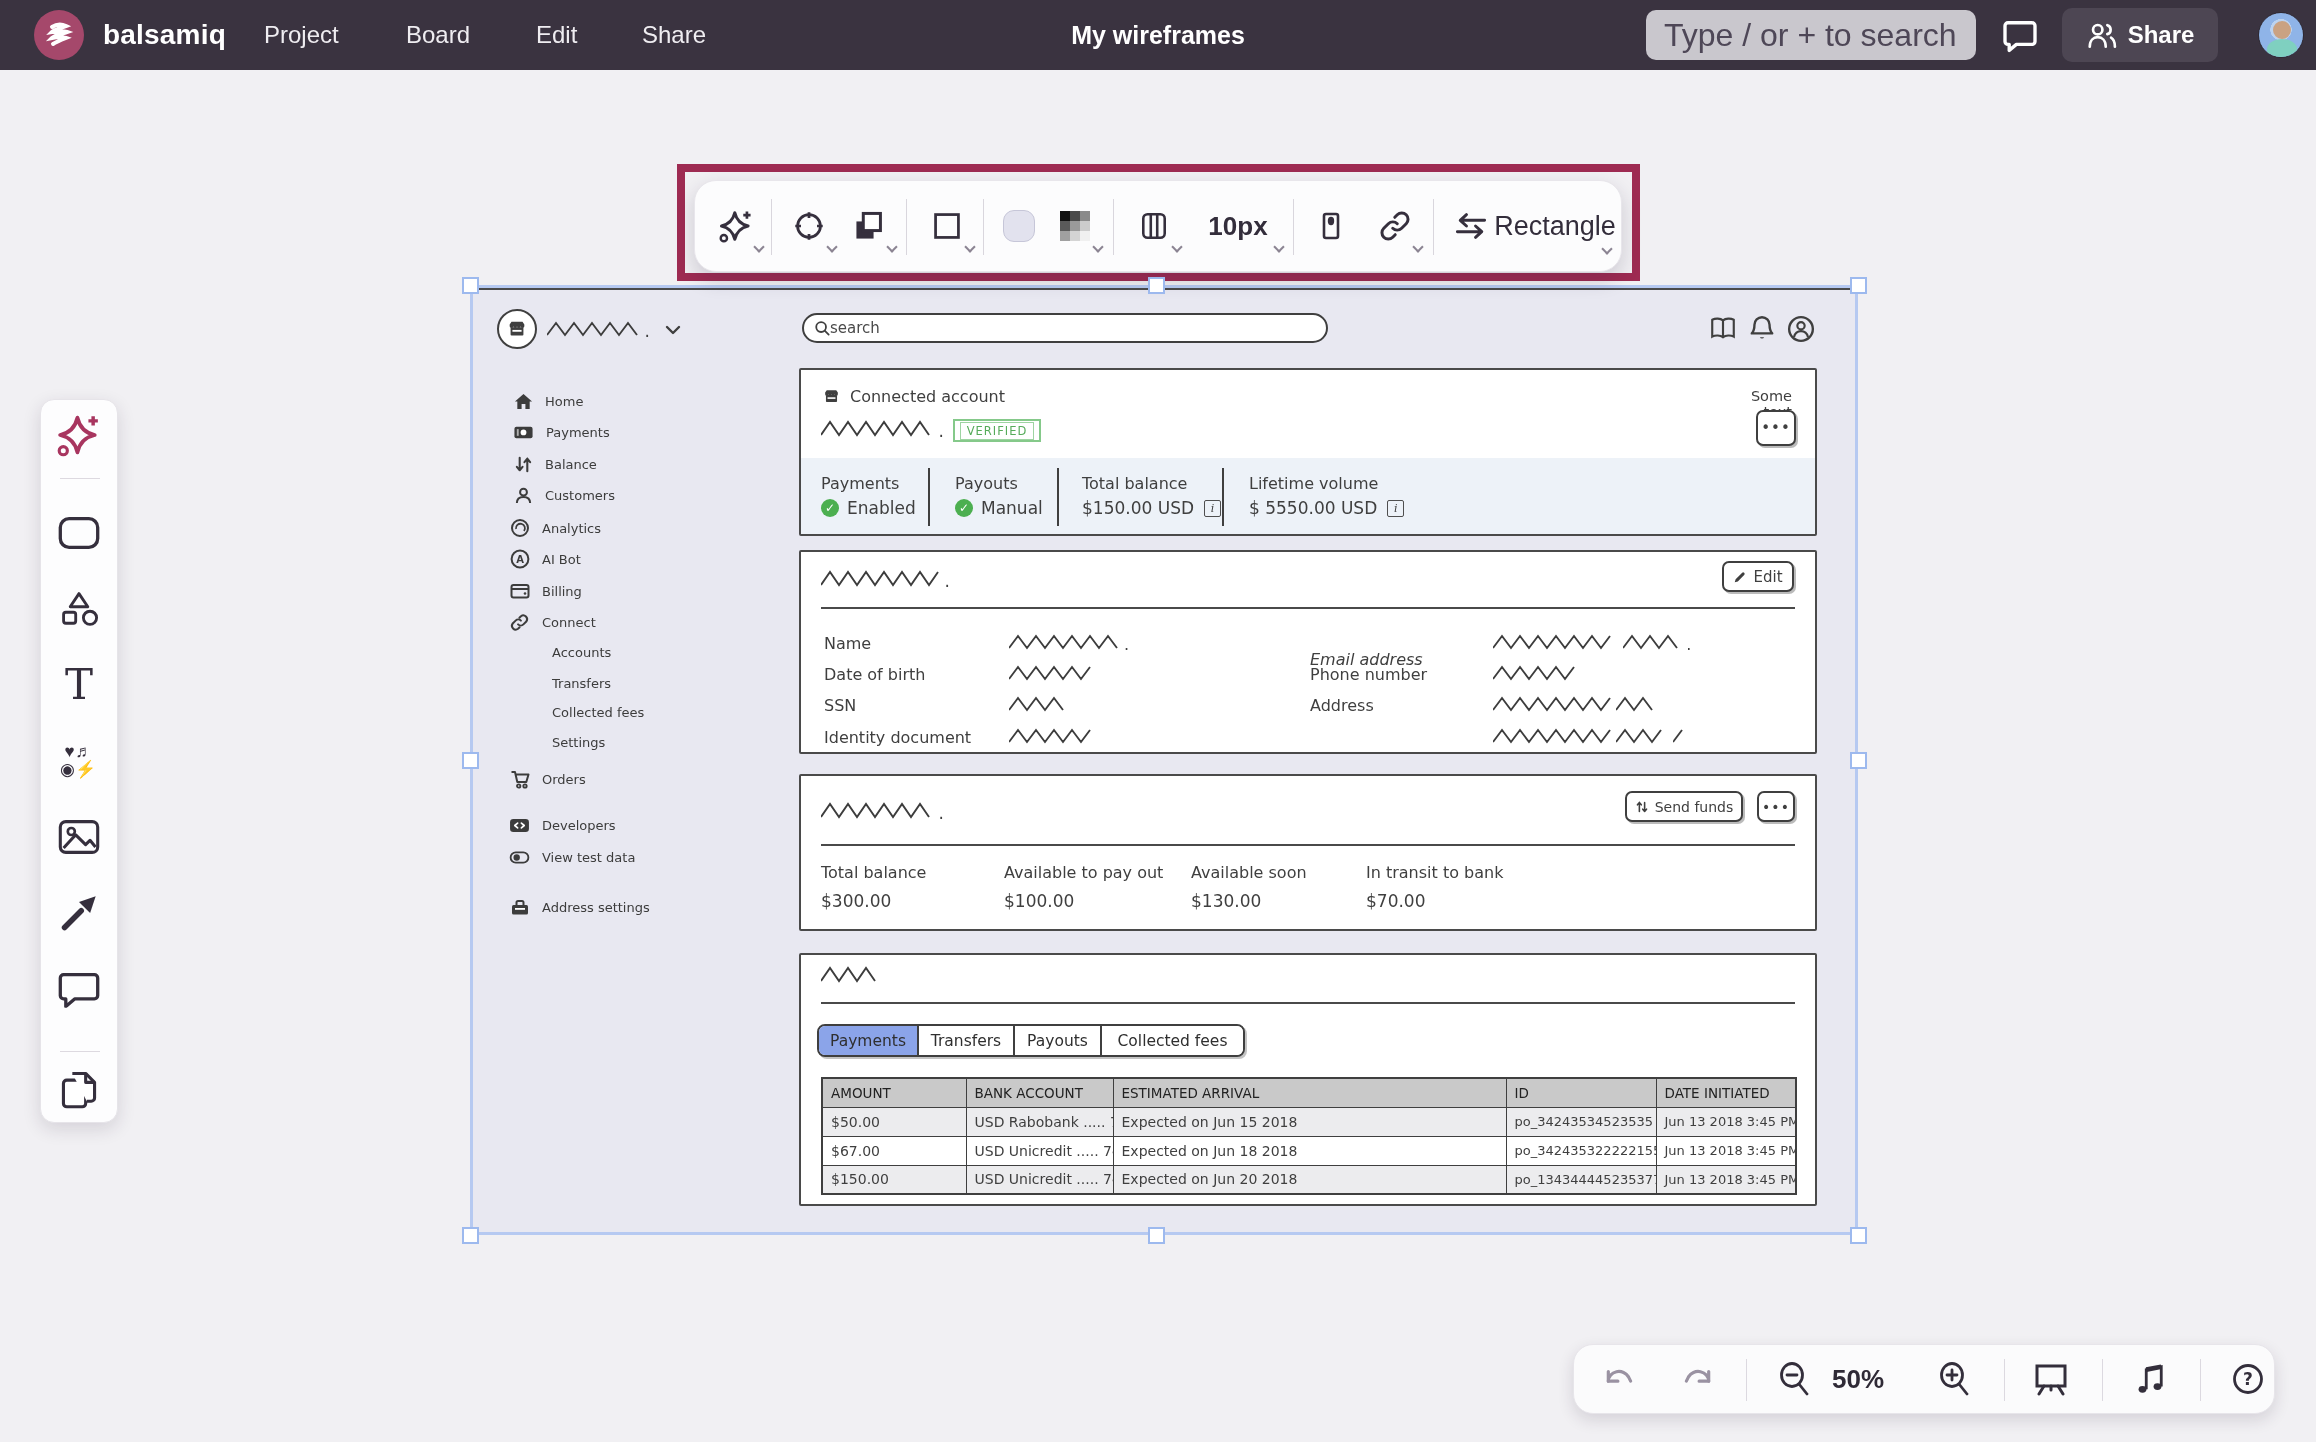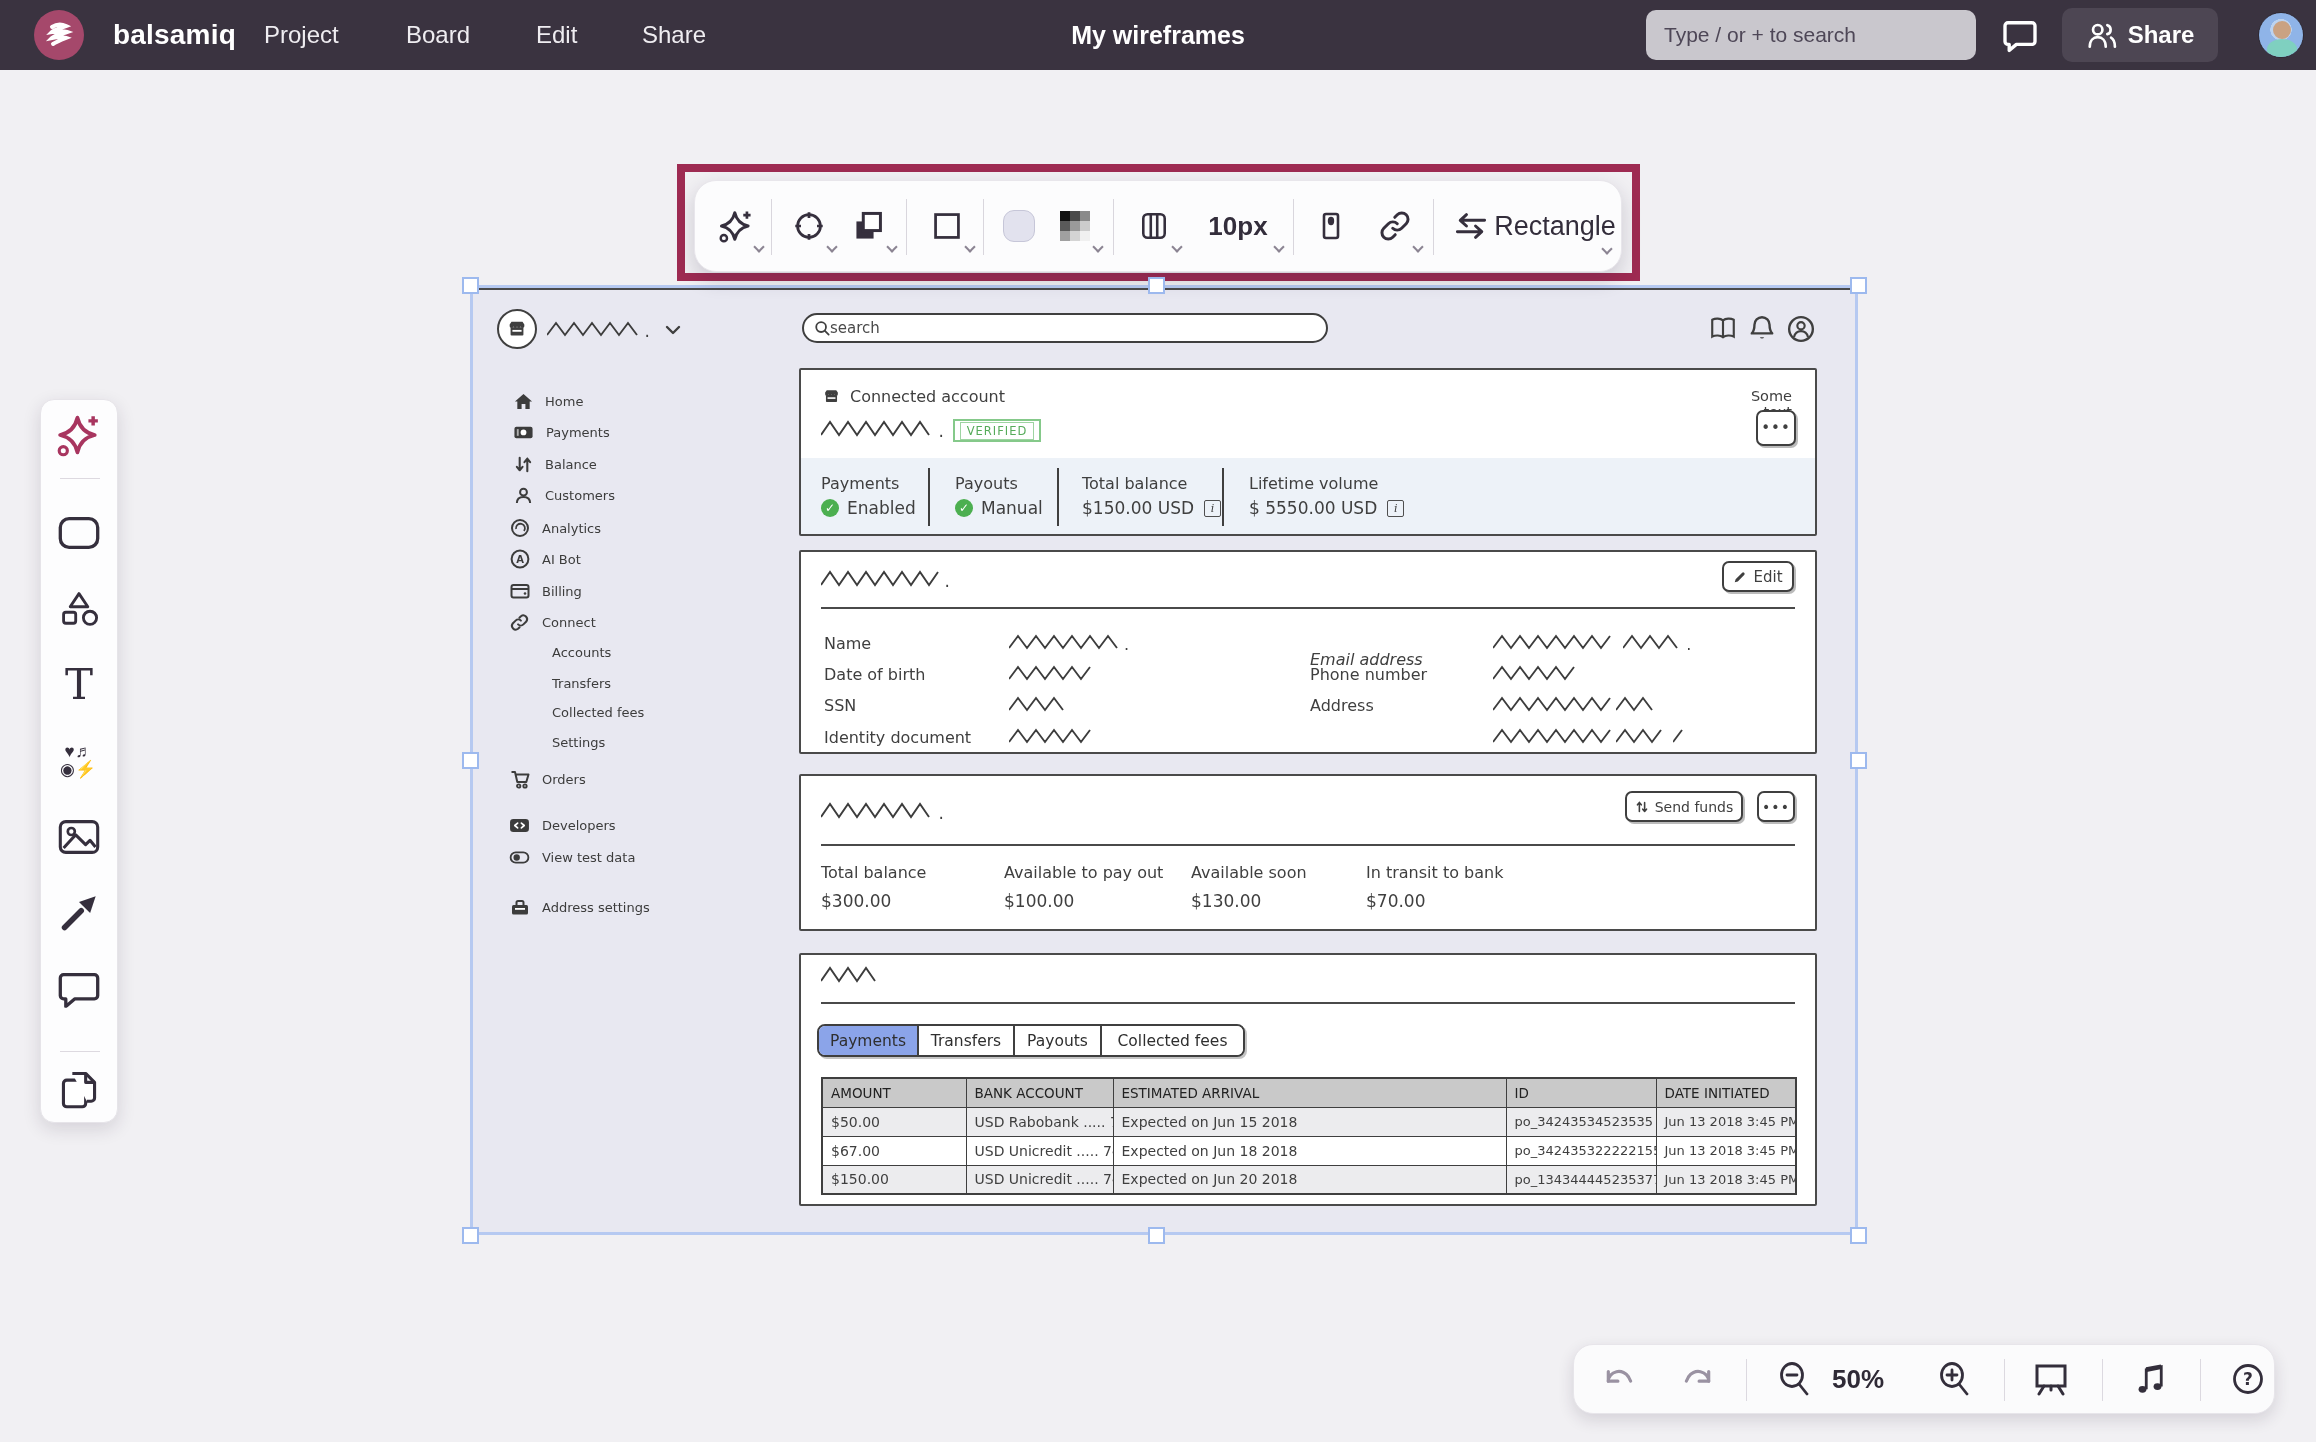--- a/index.html
+++ b/index.html
@@ -2,27 +2,27 @@
 <html><head>
 <meta charset="utf-8">
 <style>
   * { margin:0; padding:0; box-sizing:border-box; }
   html,body { width:2316px; height:1442px; overflow:hidden; }
   body { font-family:"Liberation Sans", sans-serif; background:#f1f0f3; position:relative; color:#2f2a36; }
   .abs { position:absolute; }
 
   
   .topbar { position:absolute; left:0; top:0; width:2316px; height:70px; background:#3a3340; display:flex; align-items:center; z-index:50; }
-  .brand { position:absolute; left:34px; top:10px; display:flex; align-items:center; gap:29px; }
+  .brand { position:absolute; left:34px; top:10px; display:flex; align-items:center; gap:19px; }
   .brand-circle { width:50px; height:50px; border-radius:50%; background:#a5486b; display:flex; align-items:center; justify-content:center; }
   .brand-name { color:#ffffff; font-size:28px; font-weight:700; letter-spacing:0.2px; }
   .menu { position:absolute; top:0; height:70px; display:flex; align-items:center; color:#efedf1; font-size:24px; font-weight:500; cursor:default; }
   .m-project{ left:264px; } .m-board{ left:406px; } .m-edit{ left:536px; } .m-view{ left:642px; }
   .doc-title { position:absolute; left:0; right:0; top:0; height:70px; display:flex; align-items:center; justify-content:center; color:#ffffff; font-size:25px; font-weight:700; pointer-events:none; }
-  .hdr-search { position:absolute; left:1646px; top:10px; width:330px; height:50px; background:#c9c7cd; border:none; border-radius:10px; font-size:21px; color:#4e4757; padding:0 18px; font-family:"Liberation Sans",sans-serif; }
+  .hdr-search { position:absolute; left:1646px; top:10px; width:330px; height:50px; background:#c9c7cd; border:none; border-radius:10px; font-size:32px; color:#4e4757; padding:0 18px; font-family:"Liberation Sans",sans-serif; }
   .hdr-search::placeholder { color:#4e4757; opacity:1; }
   .hdr-chat { position:absolute; left:2002px; top:18px; width:38px; height:36px; color:#ffffff; }
   .share-btn { position:absolute; left:2062px; top:8px; width:156px; height:54px; background:#4d4653; border-radius:10px; display:flex; align-items:center; justify-content:center; gap:10px; color:#ffffff; font-size:24px; font-weight:600; }
   .avatar { position:absolute; left:2258px; top:12px; width:46px; height:46px; border-radius:50%; background:radial-gradient(circle at 50% 38%, #bcd3f0 0 30%, #8fb4e8 31% 100%); overflow:hidden; border:1px solid #2e2933; }
   .avatar .head{ position:absolute; left:14px; top:8px; width:18px; height:18px; border-radius:50%; background:#caa282; }
   .avatar .body{ position:absolute; left:8px; top:26px; width:30px; height:20px; border-radius:50% 50% 0 0; background:#7fd0c0; }
 
   
   .left-tools { position:absolute; left:40px; top:399px; width:78px; height:724px; background:#fdfdfe; border:1px solid #e6e4e9; border-radius:14px; box-shadow:0 6px 18px rgba(40,30,60,.14); z-index:30; }
   .lt-item { position:absolute; left:50%; transform:translate(-50%,-50%); color:#352f3d; display:flex; align-items:center; justify-content:center; }

